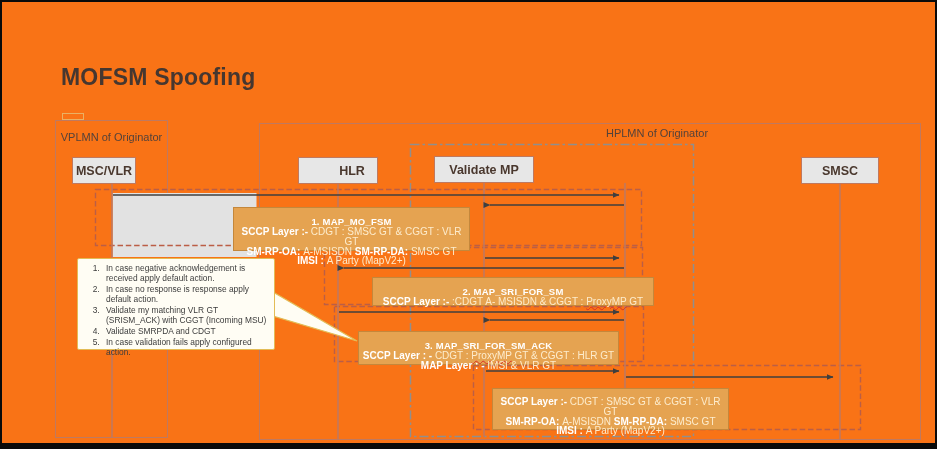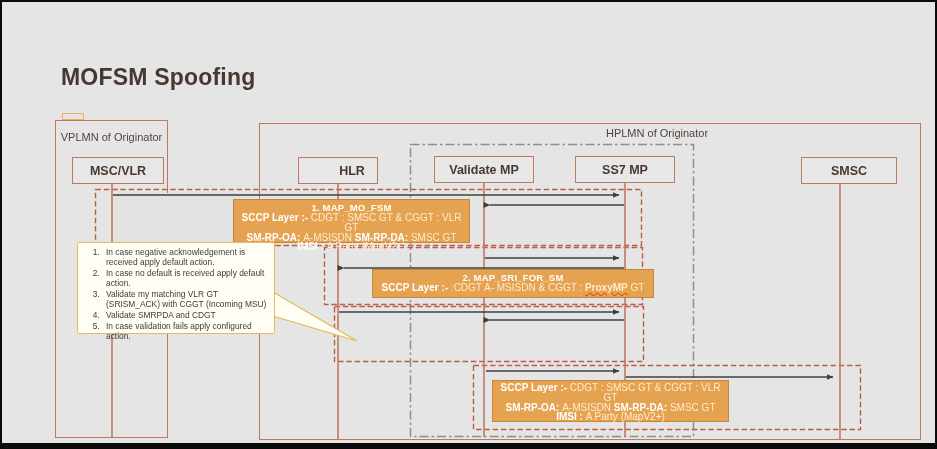--- a/index.html
+++ b/index.html
@@ -1,16 +1,16 @@
 <!DOCTYPE html>
 <html><head>
 <meta charset="utf-8">
 <style>
   html,body{margin:0;padding:0;background:#fff;font-family:"Liberation Sans",sans-serif;}
-  #stage{position:relative;width:937px;height:449px;background:#e5e5e5;overflow:hidden;}
+  #stage{position:relative;width:937px;height:449px;background:#f97316;overflow:hidden;}
 
   
   .frame{position:absolute;inset:0;border:2px solid #0a0a0a;pointer-events:none;z-index:9;}
   .bottom-bar{position:absolute;left:0;right:0;top:443px;height:4px;background:#0a0a0a;z-index:9;}
 
   .page-title{position:absolute;left:61px;top:64px;font-size:23px;font-weight:700;
     color:#463730;letter-spacing:.2px;}
 
   
   .region{position:absolute;border:1.5px solid #c0795f;box-sizing:border-box;}
@@ -19,64 +19,63 @@
   .region-label{position:absolute;font-size:11px;color:#54423a;text-align:center;}
   .vplmn-label{left:55px;top:131px;width:113px;}
   .hplmn-label{left:259px;top:127px;width:796px;}
   .artifact{position:absolute;left:62px;top:113px;width:22px;height:7px;
     border:1px solid #eab163;box-sizing:border-box;}
 
   
   .entity{position:absolute;height:27px;background:#e7e7e7;border:1.6px solid #c0795f;
     box-sizing:border-box;display:flex;align-items:center;justify-content:center;
     font-size:12.5px;font-weight:700;color:#4a382e;z-index:3;}
-  .e-msc{left:72px;top:157px;width:92px;}
+  .e-msc{left:72px;top:157px;width:64px;}
   .e-hlr{left:298px;top:157px;width:80px;padding-left:28px;}
   .e-smp{left:434px;top:156px;width:100px;}
   .e-ss7{left:575px;top:156px;width:100px;}
-  .e-smsc{left:801px;top:157px;width:96px;}
+  .e-smsc{left:801px;top:157px;width:78px;}
 
   svg.overlay{position:absolute;left:0;top:0;z-index:2;}
 
   
   .msg-box{position:absolute;background:#e5a351;border:1.5px solid #c4873b;box-sizing:border-box;
-    text-align:center;color:#fff;z-index:4;padding-top:2px;}
+    text-align:center;color:#fff;z-index:4;padding-top:8px;margin-top:8px;}
   .m1{left:233px;top:199px;width:237px;height:44px;}
   .m2{left:372px;top:269px;width:282px;height:29px;}
   .m3{left:358px;top:323px;width:261px;height:34px;}
   .m4{left:492px;top:380px;width:237px;height:42px;}
   .msg-title{font-size:9.5px;font-weight:700;line-height:11px;letter-spacing:.2px;}
   .msg-line{font-size:10px;line-height:9.8px;color:#fdeccd;}
   .msg-line .b{font-weight:700;color:#ffffff;}
   .spell{text-decoration-line:underline;text-decoration-style:wavy;
-    text-decoration-color:#d93025;text-decoration-thickness:1px;font-weight:bold;}
+    text-decoration-color:#d93025;text-decoration-thickness:1px;}
 
   
-  .note{position:absolute;left:77px;top:242px;width:198px;height:92px;background:#fffdf4;
+  .note{position:absolute;left:77px;top:258px;width:198px;height:92px;background:#fffdf4;
     border:1.5px solid #e3bc56;box-sizing:border-box;z-index:5;border-radius:2px;}
   .note ol{margin:4px 0 0 0;padding-left:24px;font-size:8.4px;line-height:10px;color:#3c3c3c;}
   .note li{margin-bottom:1px;padding-left:4px;}
 </style>
 </head>
 <body>
 
 <div id="stage">
 
   <div class="page-title">MOFSM Spoofing</div>
 
   <div class="region vplmn"></div>
   <div class="region hplmn"></div>
   <div class="region-label vplmn-label">VPLMN of Originator</div>
   <div class="region-label hplmn-label">HPLMN of Originator</div>
   <div class="artifact"></div>
 
   <div class="entity e-msc">MSC/VLR</div>
   <div class="entity e-hlr">HLR</div>
   <div class="entity e-smp">Validate MP</div>
-  <div class="entity e-ss7">SS7 MP</div>
   <div class="entity e-smsc">SMSC</div>
 
   <svg class="overlay" width="937" height="449" viewBox="0 0 937 449">
     <defs>
       <marker id="arr" markerWidth="8" markerHeight="7" refX="6.5" refY="3" orient="auto" markerUnits="userSpaceOnUse">
         <path d="M0,0 L7,3 L0,6 z" fill="#3f3f3f"></path>
       </marker>
       <marker id="arrL" markerWidth="8" markerHeight="7" refX="0.5" refY="3" orient="auto" markerUnits="userSpaceOnUse">
         <path d="M7,0 L0,3 L7,6 z" fill="#3f3f3f"></path>
       </marker>
@@ -116,32 +115,39 @@
         <div class="msg-line"><span class="b">SM-RP-OA: </span><span>A-MSISDN </span><span class="b">SM-RP-DA: </span><span>SMSC GT</span></div>
         <div class="msg-line"><span class="b">IMSI : </span><span>A Party (MapV2+)</span></div>
       </div>
   </div>
   <div class="msg-box m2">
     <div class="msg-title">2. MAP_SRI_FOR_SM</div>
     <div class="msg-body">
         <div class="msg-line"><span class="b">SCCP Layer :- </span><span>:CDGT  A- MSISDN &amp; CGGT : </span><span class="spell">ProxyMP</span><span> GT</span></div>
       </div>
   </div>
+  <div class="msg-box m3">
+    <div class="msg-title">3. MAP_SRI_FOR_SM_ACK</div>
+    <div class="msg-body">
+        <div class="msg-line"><span class="b">SCCP Layer : - </span><span>CDGT : </span><span class="spell">ProxyMP</span><span> GT  &amp;  CGGT : HLR GT</span></div>
+        <div class="msg-line"><span class="b">MAP Layer : - </span><span>IMSI &amp; VLR GT</span></div>
+      </div>
+  </div>
   <div class="msg-box m4">
     <div class="msg-body">
         <div class="msg-line"><span class="b">SCCP Layer :- </span><span>CDGT : SMSC GT &amp; CGGT : VLR GT</span></div>
         <div class="msg-line"><span class="b">SM-RP-OA: </span><span>A-MSISDN </span><span class="b">SM-RP-DA: </span><span>SMSC GT</span></div>
         <div class="msg-line"><span class="b">IMSI : </span><span>A Party (MapV2+)</span></div>
       </div>
   </div>
 
   <div class="note">
     <ol>
         <li>In case negative acknowledgement is received apply default action.</li>
-        <li>In case no default is received apply default action.</li>
+        <li>In case no response is response apply default action.</li>
         <li>Validate my matching  VLR GT (SRISM_ACK) with CGGT (Incoming MSU)</li>
         <li>Validate SMRPDA and CDGT</li>
         <li>In case validation fails apply configured action.</li>
       </ol>
   </div>
 
   <div class="frame"></div>
   <div class="bottom-bar"></div>
 </div>
 

